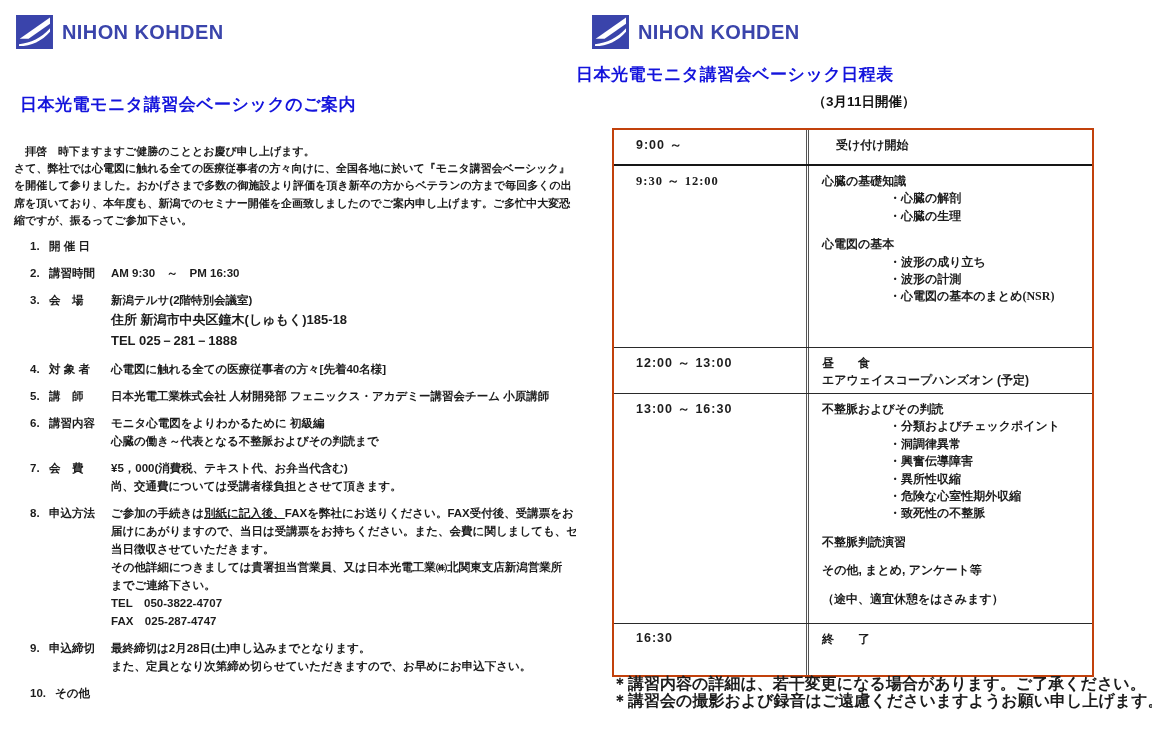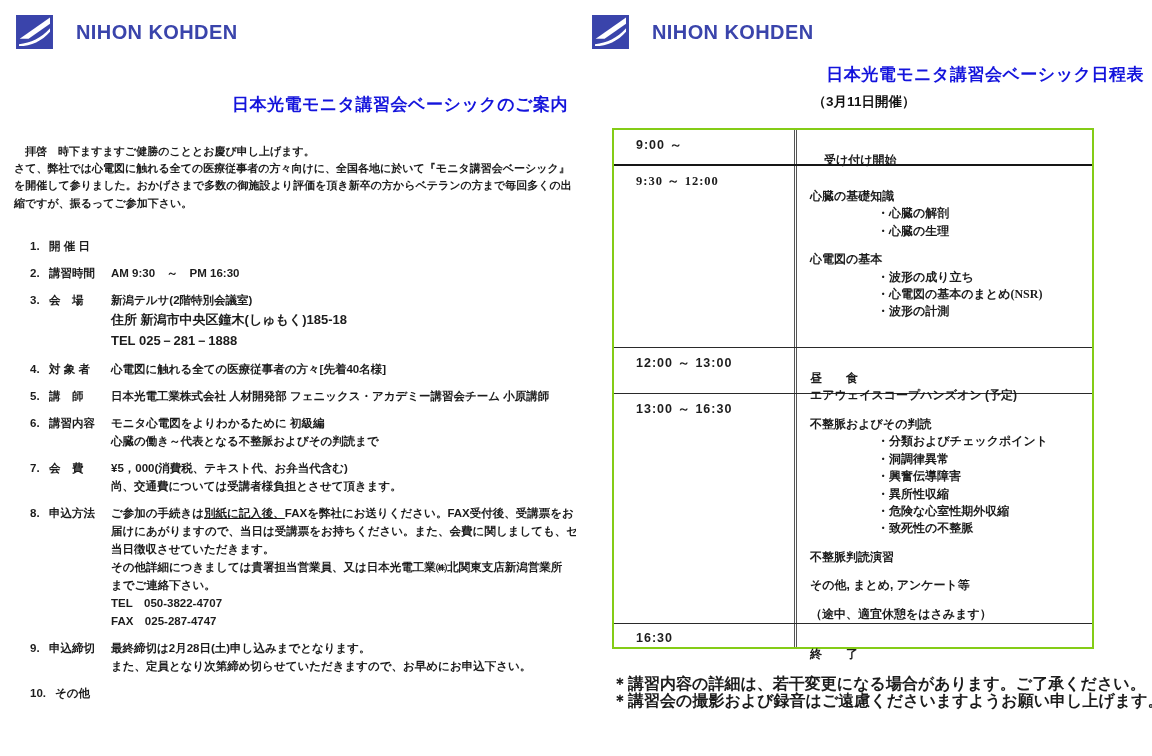--- a/index.html
+++ b/index.html
@@ -4,26 +4,26 @@
 <style>
   html,body{margin:0;padding:0;background:#ffffff;}
   body{width:1152px;height:756px;position:relative;overflow:hidden;
        font-family:"Liberation Sans","DejaVu Sans",sans-serif;
        color:#1c1c1c;font-weight:bold;-webkit-font-smoothing:antialiased;}
   .page{position:absolute;top:0;width:576px;height:756px;background:#fff;}
   #left-page{left:0;}
   #right-page{left:576px;}
 
   
-  .logo{position:absolute;top:15px;left:16px;display:flex;align-items:center;gap:23px;}
+  .logo{position:absolute;top:15px;left:16px;display:flex;align-items:center;gap:9px;}
   .logo-mark{width:37px;height:34px;display:block;}
   .logo-text{font-size:20px;letter-spacing:0.4px;color:#3A44AB;white-space:nowrap;}
 
   
-  .doc-title{position:absolute;left:0;right:8px;text-align:right;color:#1414DC;
+  .doc-title{position:absolute;left:0;right:0;text-align:left;color:#1414DC;
              font-size:17px;letter-spacing:0.5px;white-space:nowrap;}
   #left-page .doc-title{top:93px;padding-left:20px;}
   #right-page .doc-title{top:63px;}
   .doc-subtitle{position:absolute;top:86px;left:0;right:0;text-align:center;
                 color:#111;font-size:13.5px;margin-top:7px;}
 
   
   .paragraph{position:absolute;top:143px;left:14px;width:548px;
              font-size:11px;line-height:17.2px;}
   .paragraph div{white-space:nowrap;}
@@ -33,33 +33,33 @@
   .item{display:flex;padding-left:16px;margin-bottom:9px;line-height:18px;}
   .item-no{width:19px;flex:none;}
   .item-label{width:62px;flex:none;white-space:nowrap;}
   .item-value{flex:1;}
   .item-value div{white-space:nowrap;}
   .item-value .lg{font-size:13px;line-height:21px;}
   .u{text-decoration:underline;}
 
   
   .schedule-table{position:absolute;top:128px;left:36px;width:478px;
-                  border:2px solid #84cc16;border-collapse:collapse;}
+                  border:2px solid #c2410c;border-collapse:collapse;}
   .srow{display:flex;box-sizing:border-box;}
   .srow + .srow{border-top:1px solid #2a2a2a;}
   .srow.thick{border-top:2px solid #161616;}
   .time-cell{width:180px;flex:none;box-sizing:border-box;padding:7px 0 0 22px;
              font-size:12.5px;letter-spacing:1px;white-space:nowrap;}
   .content-cell{flex:1;border-left:3px double #555;box-sizing:border-box;
-                padding:22px 4px 0 13px;font-size:12px;line-height:17.4px;}
+                padding:7px 4px 0 13px;font-size:12px;line-height:17.4px;margin-left:12px;}
   .content-cell div{white-space:nowrap;}
   .content-cell .ind{padding-left:67px;}
   .content-cell .pad{padding-left:14px;}
   .content-cell .gap{height:11px;}
-  .r0{height:34px;} .r1{height:183px;font-family:Liberation Serif, serif;} .r2{height:46px;} .r3{height:230px;} .r4{height:24px;}
+  .r0{height:34px;} .r1{height:183px;font-family:Liberation Serif, serif;} .r2{height:46px;} .r3{height:230px;} .r4{height:52px;}
 
   
   .footnotes{position:absolute;top:676px;left:36px;font-size:16px;line-height:16.5px;}
   .footnotes div{white-space:nowrap;}
 </style>
 </head>
 <body>
 
 <div class="page" id="left-page">
 
@@ -71,20 +71,21 @@
     </svg>
     <span class="logo-text">NIHON KOHDEN</span>
   </div>
 
   <div class="doc-title">日本光電モニタ講習会ベーシックのご案内</div>
 
   <div class="paragraph">
     <div>　拝啓　時下ますますご健勝のこととお慶び申し上げます。</div>
     <div>さて、弊社では心電図に触れる全ての医療従事者の方々向けに、全国各地に於いて『モニタ講習会ベーシック』</div>
     <div>を開催して参りました。おかげさまで多数の御施設より評価を頂き新卒の方からベテランの方まで毎回多くの出</div>
+    <div>席を頂いており、本年度も、新潟でのセミナー開催を企画致しましたのでご案内申し上げます。ご多忙中大変恐</div>
     <div>縮ですが、振るってご参加下さい。</div>
   </div>
 
   <div class="info-list">
 
     <div class="item">
       <span class="item-no">1.</span>
       <span class="item-label">開 催 日</span>
     </div>
 
@@ -196,22 +197,22 @@
 
     <div class="srow r1 thick">
       <div class="time-cell">9:30 ～ 12:00</div>
       <div class="content-cell">
         <div>心臓の基礎知識</div>
         <div class="ind">・心臓の解剖</div>
         <div class="ind">・心臓の生理</div>
         <div class="gap"></div>
         <div>心電図の基本</div>
         <div class="ind">・波形の成り立ち</div>
+        <div class="ind">・波形の計測</div>
         <div class="ind">・心電図の基本のまとめ(NSR)</div>
-        <div class="ind">・波形の計測</div>
       </div>
     </div>
 
     <div class="srow r2">
       <div class="time-cell">12:00 ～ 13:00</div>
       <div class="content-cell">
         <div>昼　　食</div>
         <div>エアウェイスコープハンズオン (予定)</div>
       </div>
     </div>

